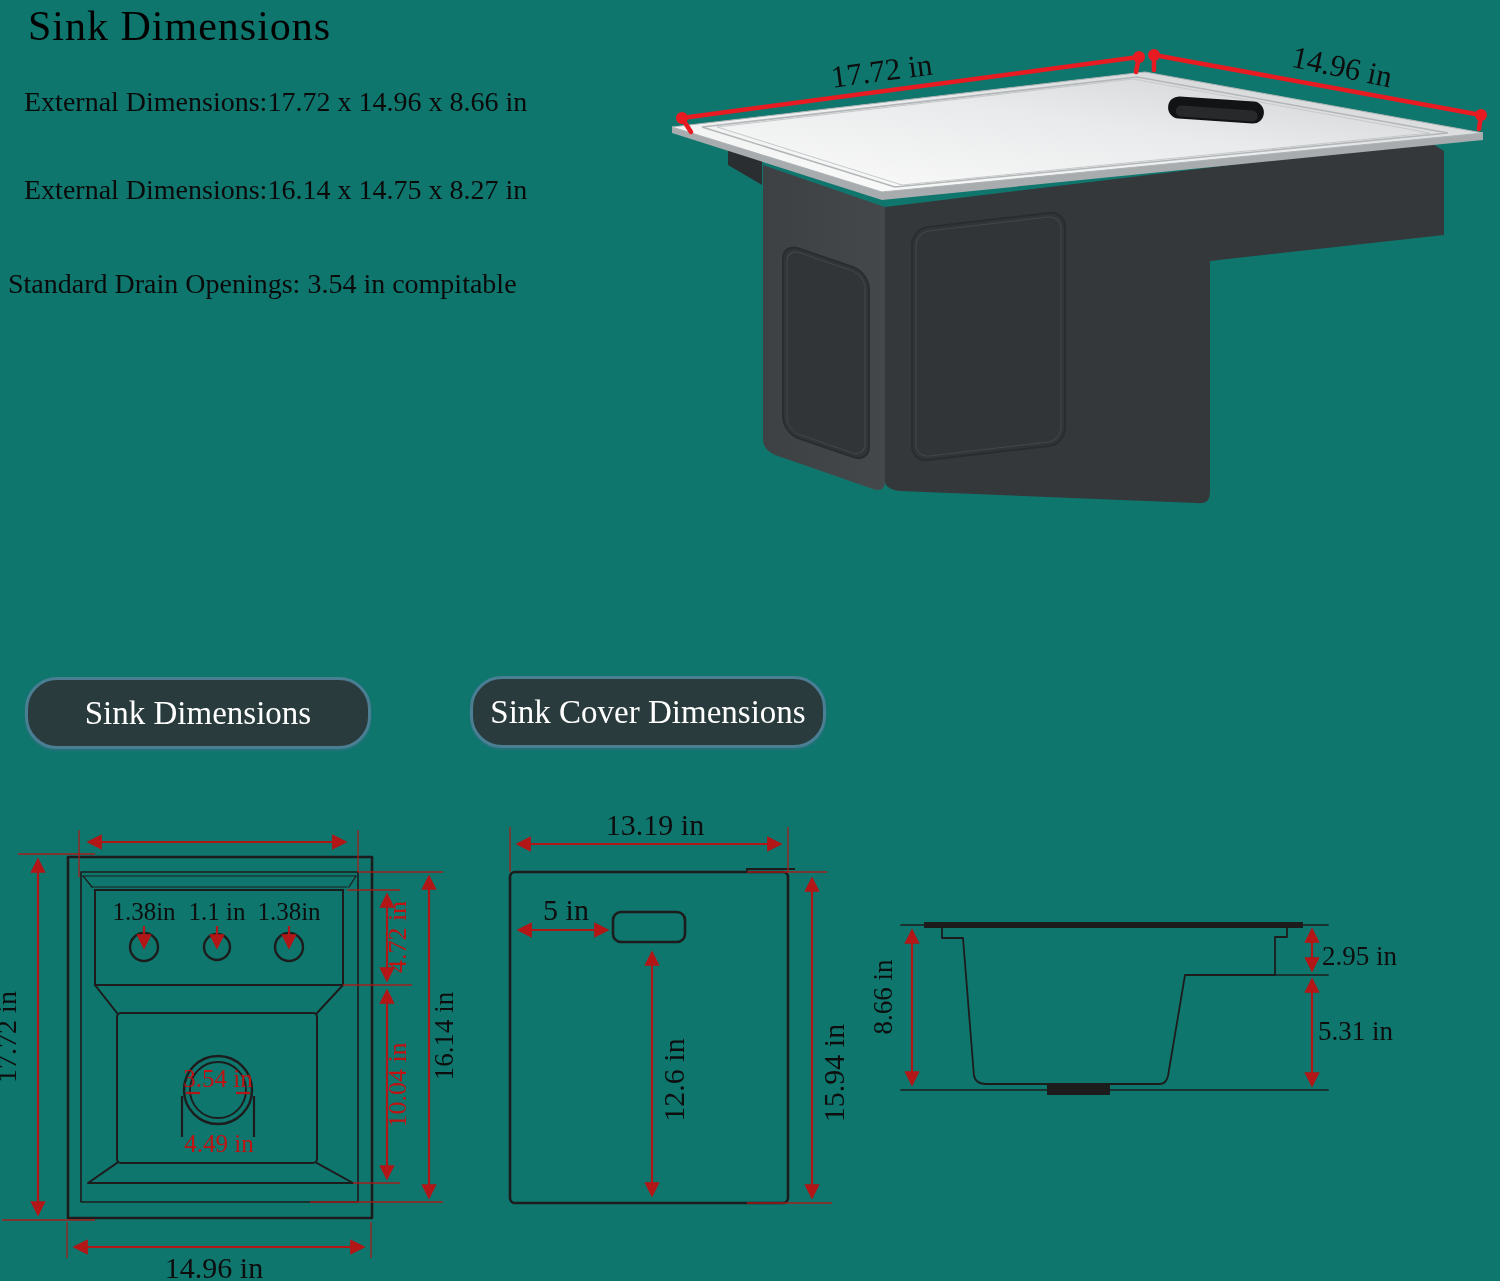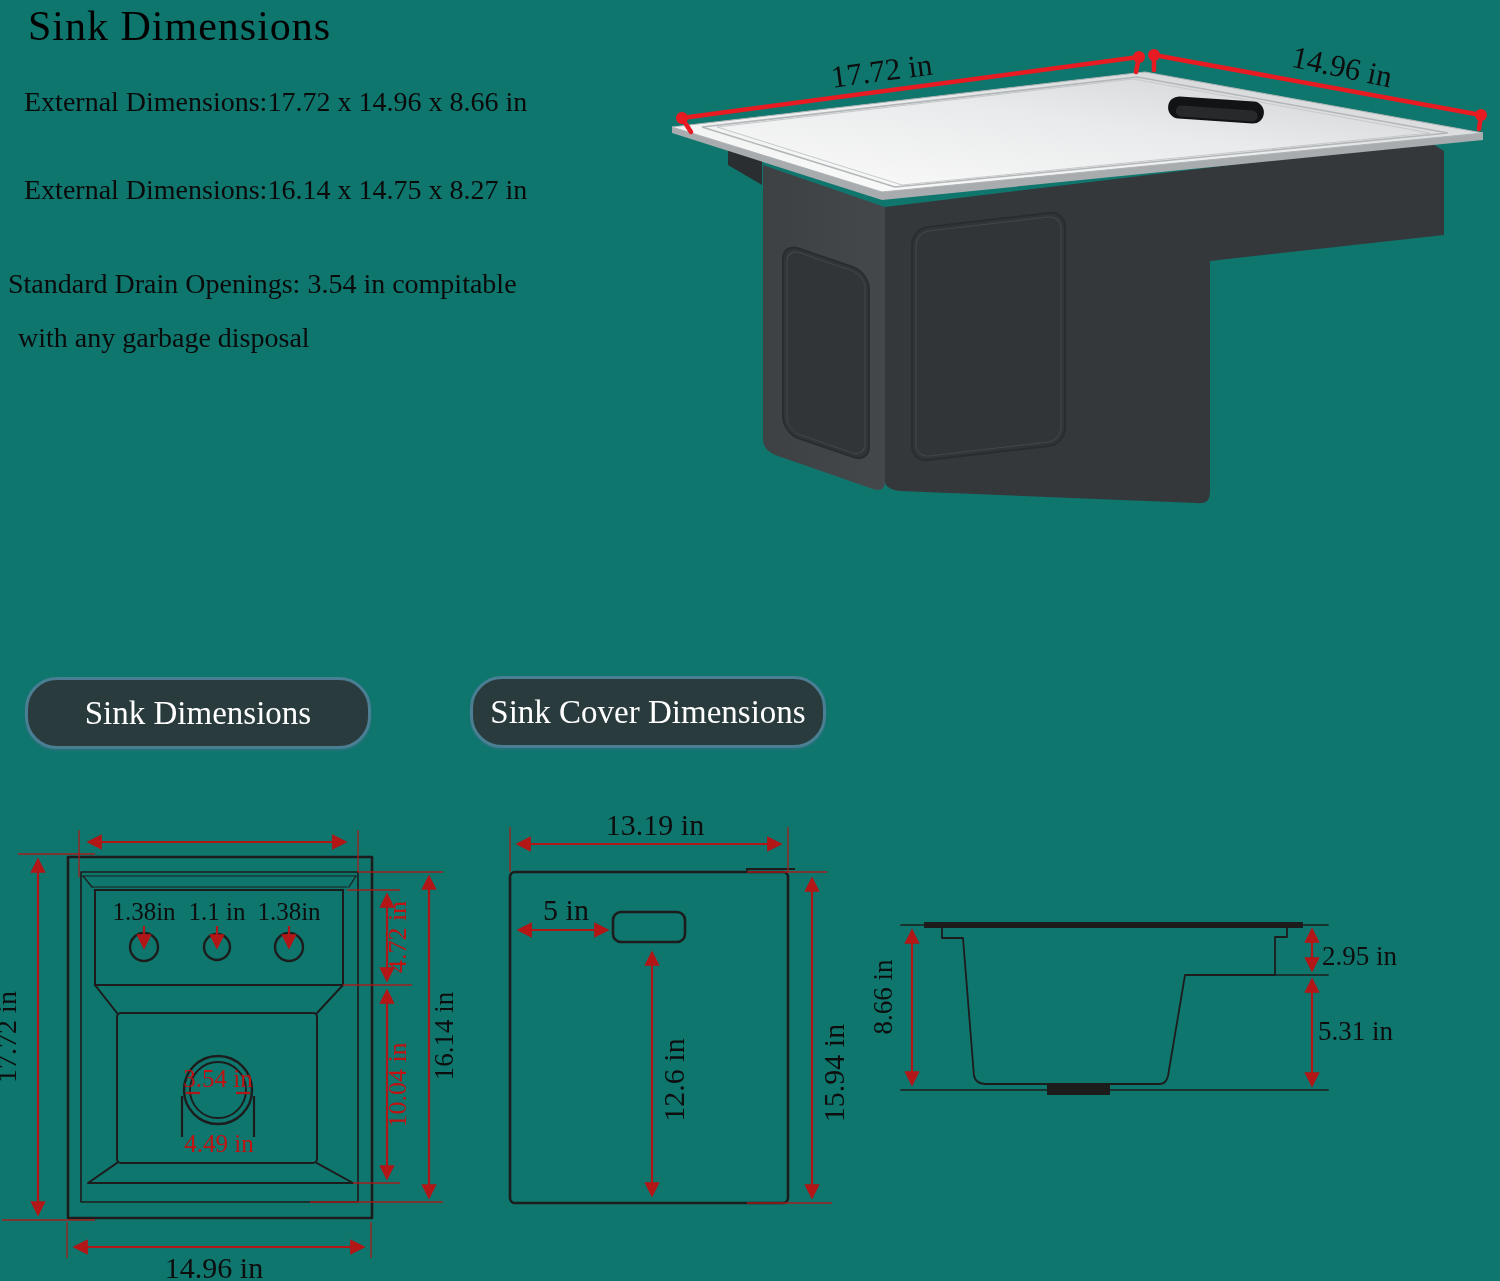--- a/index.html
+++ b/index.html
@@ -32,21 +32,20 @@
 </style>
 </head>
 <body>
 
 <div id="page">
 
   <div id="title" class="abs">Sink Dimensions</div>
   <div id="spec1" class="abs spec">External Dimensions:17.72 x 14.96 x 8.66 in</div>
   <div id="spec2" class="abs spec">External Dimensions:16.14 x 14.75 x 8.27 in</div>
   <div id="spec3" class="abs spec">Standard Drain Openings: 3.54 in compitable</div>
-  <div id="spec4" class="abs spec">with any garbage disposal</div>
 
   <svg class="abs" style="left:650px;top:15px;" width="850" height="505" viewBox="0 0 850 505">
     <defs>
       <linearGradient id="topGrad" x1="0" y1="1" x2="1" y2="0">
         <stop offset="0" style="stop-color:var(--silver-light,#fdfdfd)"></stop>
         <stop offset="0.55" style="stop-color:#e9eaeb"></stop>
         <stop offset="1" style="stop-color:var(--silver-dark,#c9cccd)"></stop>
       </linearGradient>
       <linearGradient id="faceGradL" x1="0" y1="0" x2="1" y2="0">
         <stop offset="0" style="stop-color:var(--body-dark,#3e4144)"></stop>

